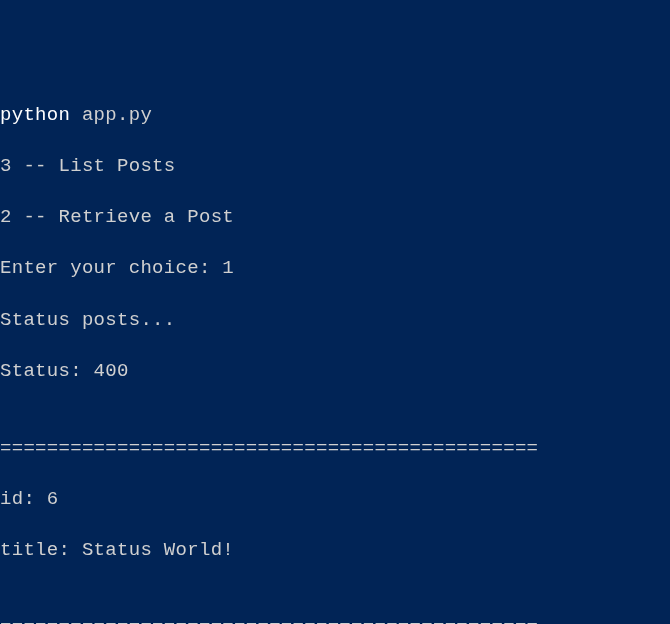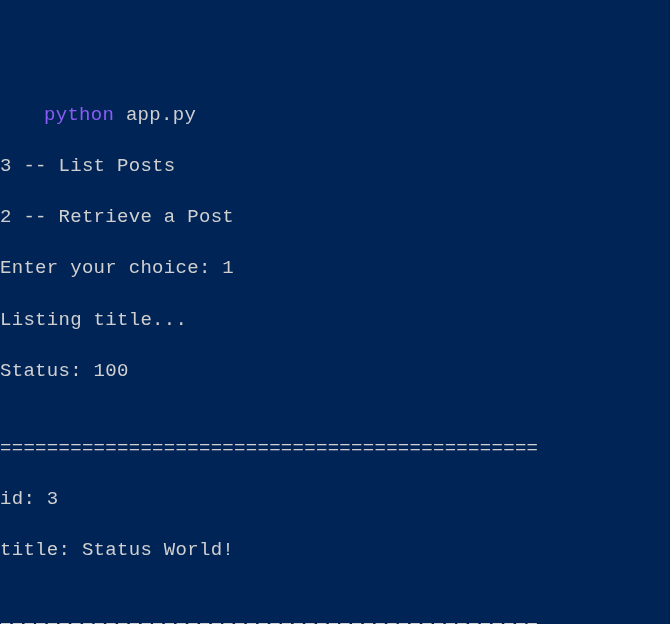--- a/index.html
+++ b/index.html
@@ -14,41 +14,40 @@
       font-size: 19px;
       line-height: 1.35;
       width: 670px;
       height: 624px;
       overflow: hidden;
       padding: 0;
       white-space: pre;
       letter-spacing: 0.3px;
     }
     .cmd-keyword {
-      color: #8b5cf6;
-      margin-left: 44px;
+      color: #ffffff;
     }
     .line {
       white-space: pre;
     }
   </style>
 </head>
 <body>
 
 
 
 <div class="line"><span class="cmd-keyword">python</span><span> app.py</span></div>
 <div class="line">3 -- List Posts</div>
 <div class="line">2 -- Retrieve a Post</div>
 <div class="line">Enter your choice: 1</div>
-<div class="line">Listing title...</div>
-<div class="line">Status: 100</div>
+<div class="line">Status posts...</div>
+<div class="line">Status: 400</div>
 <div class="line"></div>
 <div class="line">==============================================</div>
-<div class="line">id: 3</div>
+<div class="line">id: 6</div>
 <div class="line">title: Status World!</div>
 <div class="line"></div>
 <div class="line">==============================================</div>
 
 
 
 
 
 
 <div class="line"></div>

